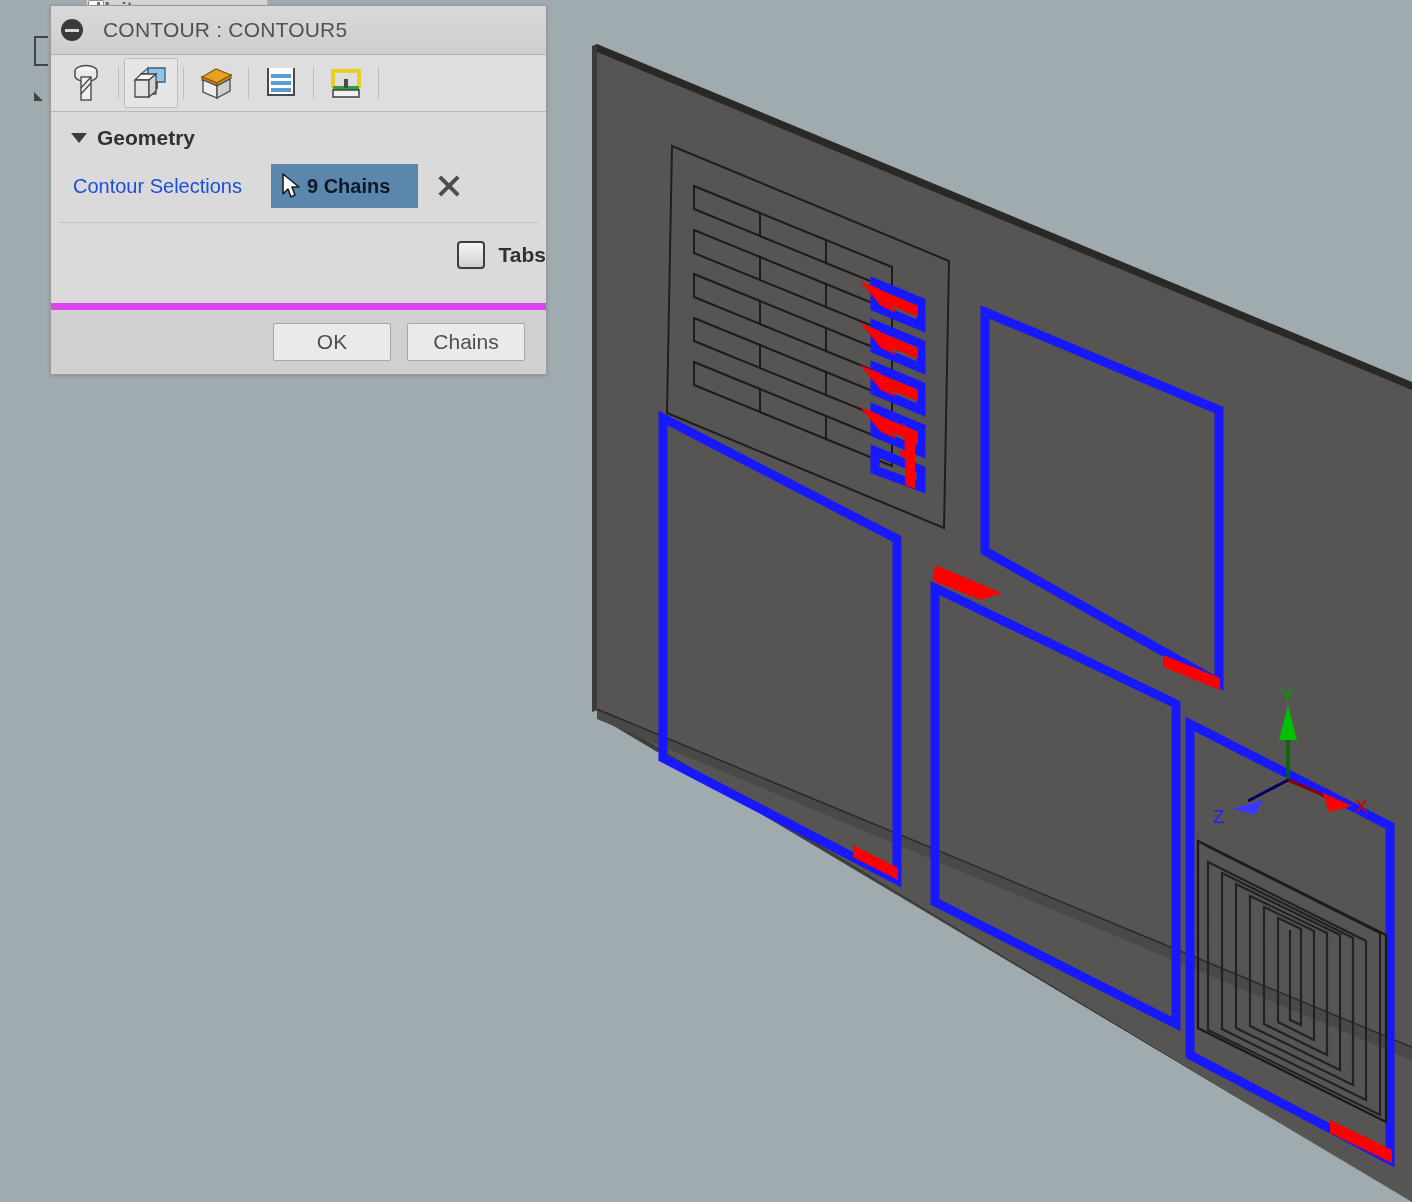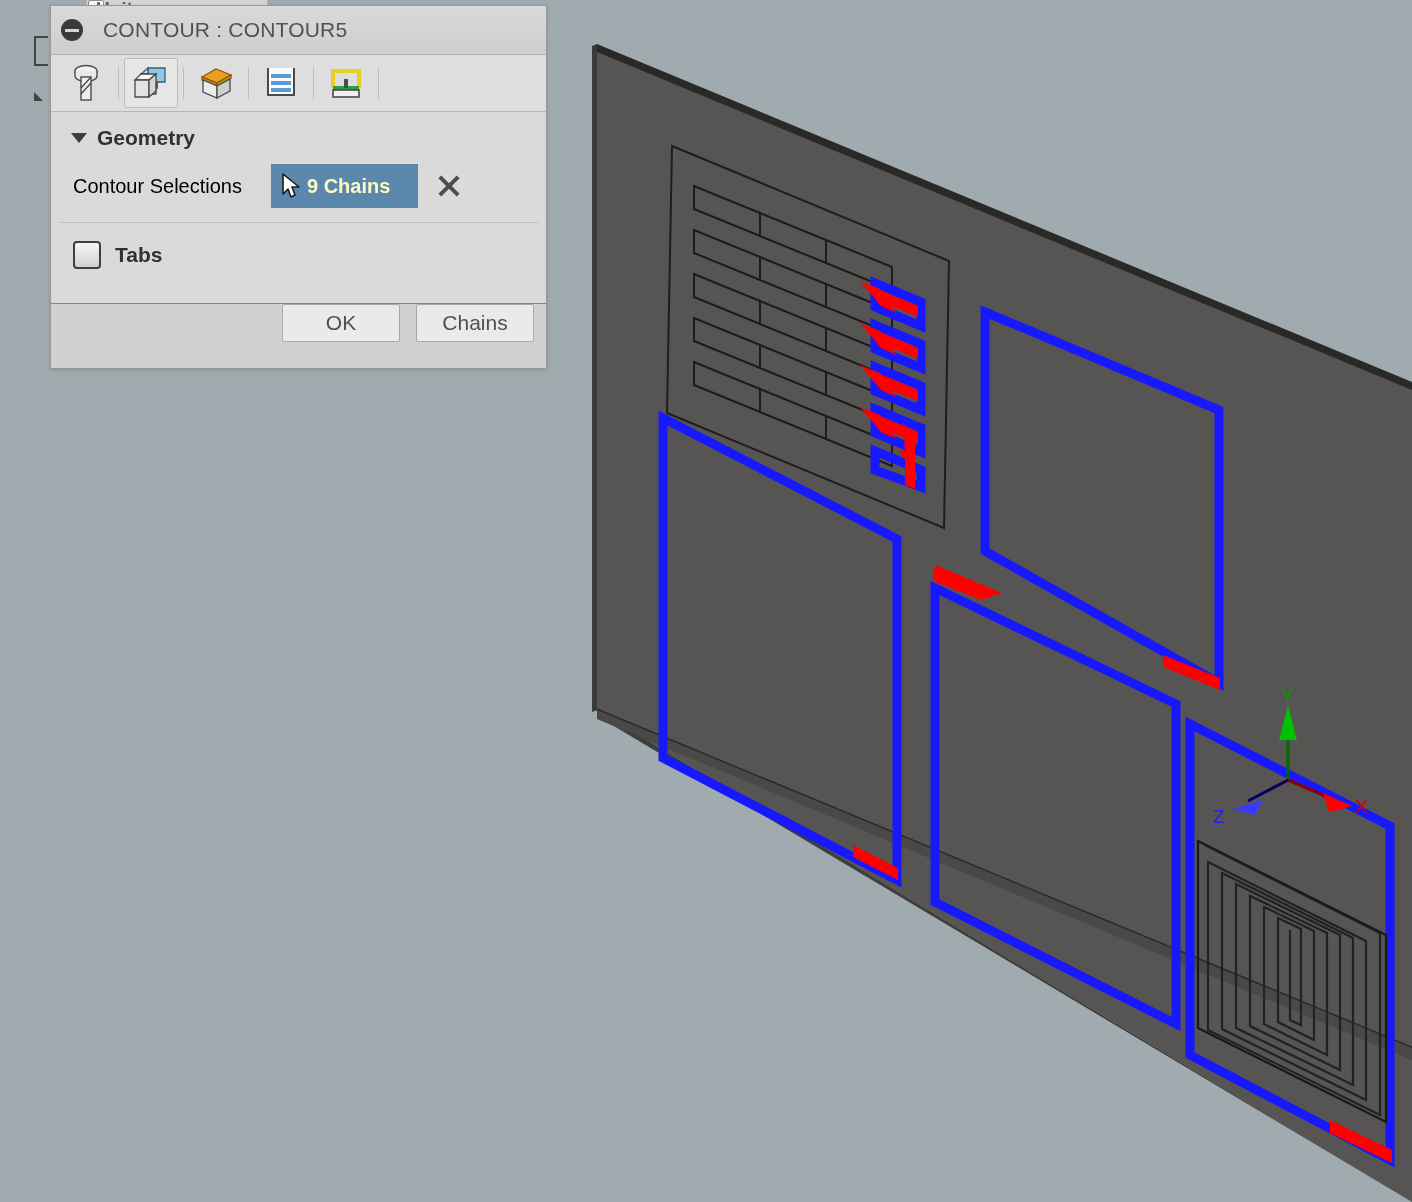--- a/index.html
+++ b/index.html
@@ -184,27 +184,27 @@
     font-weight: bold;
     color: #2f3133;
   }
   .row {
     display: flex;
     align-items: center;
     padding: 4px 0 14px 22px;
   }
   .row-label {
     font-size: 20px;
-    color: #000000;
+    color: #1d4ed8;
     flex: 0 0 auto;
   }
   #chains-chip {
     margin-left: 29px;
     background: #5b87ad;
-    color: #fef9c3;
+    color: #0f172a;
     font-size: 20px;
     font-weight: bold;
     height: 44px;
     min-width: 147px;
     display: flex;
     align-items: center;
     padding-right: 14px;
     box-sizing: border-box;
     position: relative;
   }
@@ -228,42 +228,44 @@
 
   hr.divider {
     border: none;
     border-top: 1px solid #c0c0c0;
     margin: 0 8px 0 8px;
   }
   .row-check {
     display: flex;
     align-items: center;
     padding: 18px 0 16px 22px;
+    justify-content: flex-end;
   }
   .checkbox {
     width: 24px; height: 24px;
     border: 2px solid #3c3f41;
     border-radius: 4px;
     background: linear-gradient(#f6f6f6, #d0d0d0);
     margin-right: 14px;
     flex: 0 0 auto;
   }
   .check-label {
     font-size: 21px;
     font-weight: bold;
     color: #2f3133;
   }
 
   #dialog-footer {
     background: #d0d0d0;
-    border-top: 1px solid #d946ef;
+    border-top: 7px solid #d946ef;
     height: 64px;
     display: flex;
+    align-items: center;
     justify-content: flex-end;
-    padding-right: 12px;
+    padding-right: 21px;
     gap: 16px;
   }
   .dlgbtn {
     min-width: 118px;
     height: 38px;
     background: #eaeaea;
     border: 1px solid #a8a8a8;
     border-radius: 2px;
     font-size: 21px;
     color: #4e5153;

